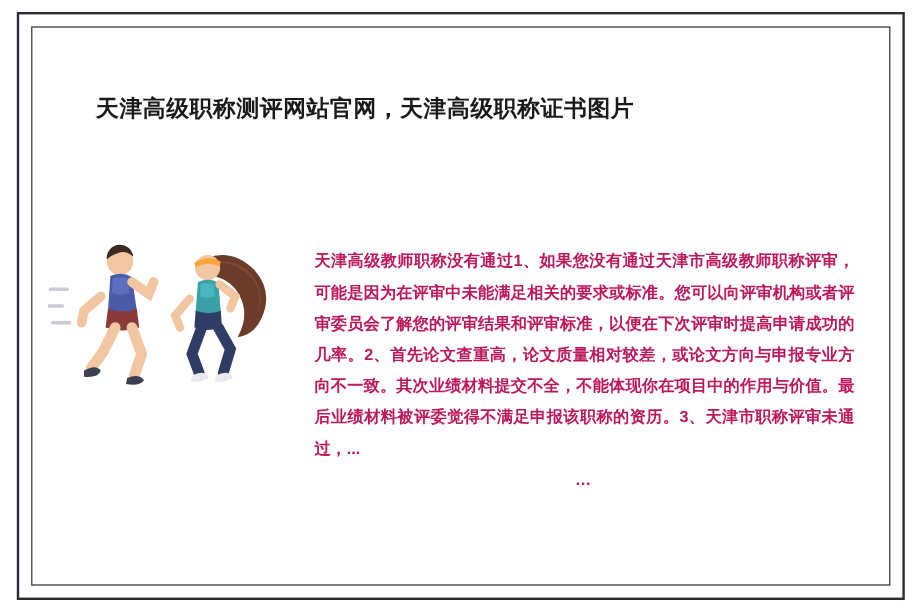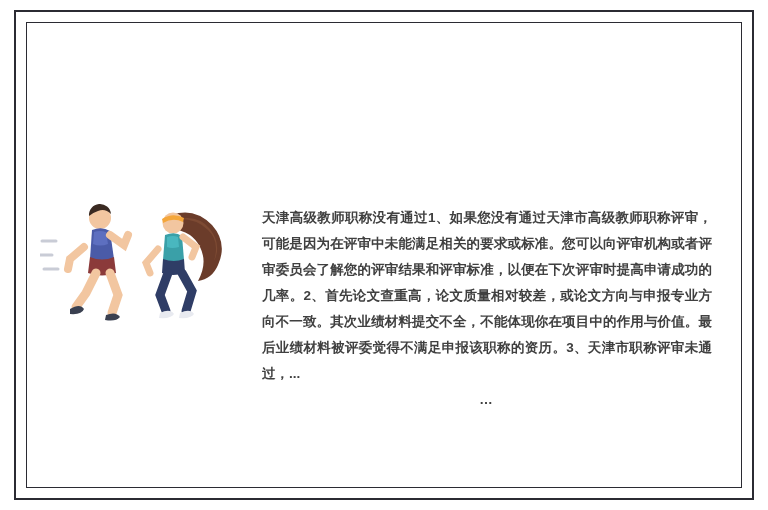--- a/index.html
+++ b/index.html
@@ -58,39 +58,40 @@
     width: 210px;
     height: 170px;
   }
   .body-text {
     position: absolute;
     left: 262px;
     top: 205px;
     width: 450px;
     font-size: 13.5px;
     line-height: 26px;
-    color: #404040;
+    color: #be185d;
     font-weight: bold;
     text-align: justify;
   }
   .body-text .ellipsis {
     display: block;
     text-align: center;
     letter-spacing: 2px;
   }
   svg { display: block; }
 </style>
 </head>
 <body>
 
 <div class="page">
 
   <div class="frame-outer"></div>
   <div class="frame-inner"></div>
 
+  <div class="title">天津高级职称测评网站官网，天津高级职称证书图片</div>
 
   <div class="illustration">
     <svg width="210" height="170" viewBox="0 0 210 170" xmlns="http://www.w3.org/2000/svg">
 
       <g stroke="#c9ccd6" stroke-width="3" stroke-linecap="round">
         <line x1="2" y1="56" x2="16" y2="56"></line>
         <line x1="0" y1="70" x2="12" y2="70"></line>
         <line x1="4" y1="84" x2="18" y2="84"></line>
       </g>
 

